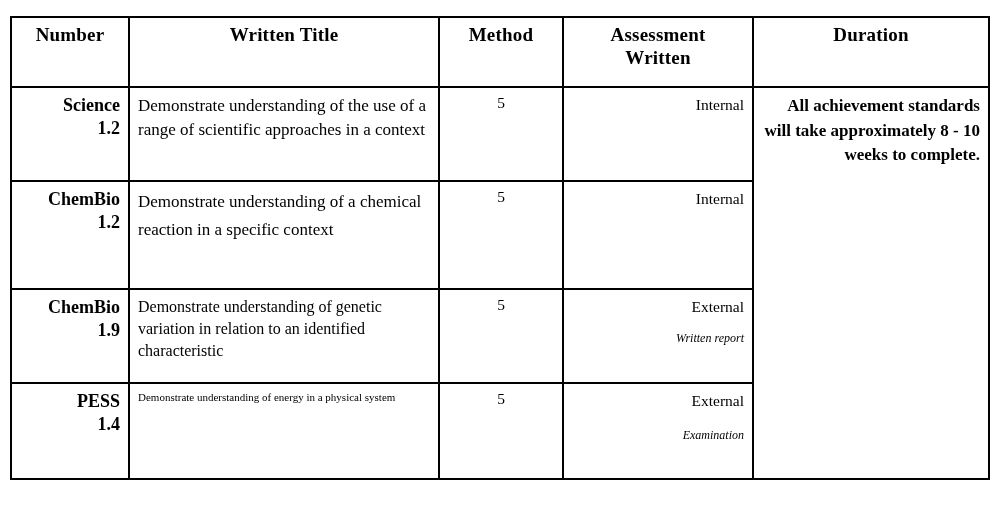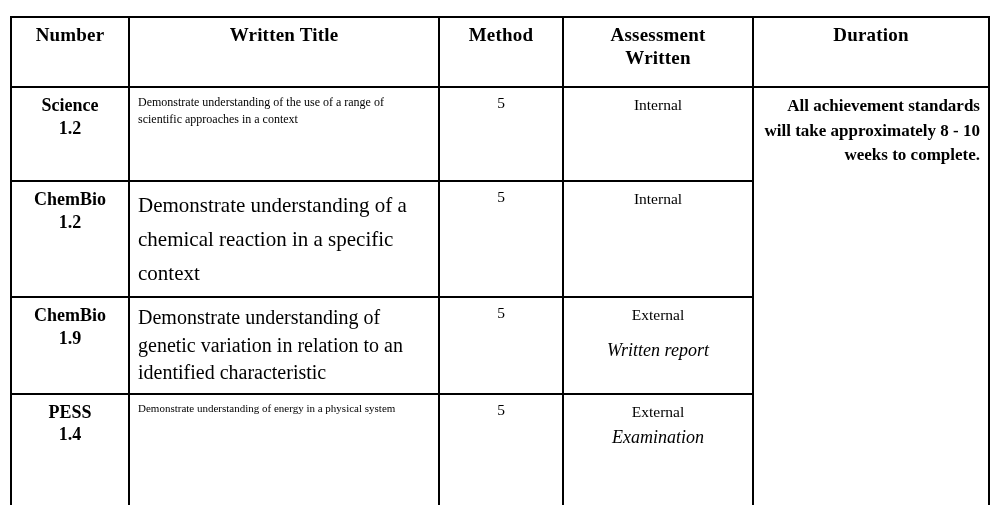--- a/index.html
+++ b/index.html
@@ -51,73 +51,73 @@
     vertical-align: middle;
     height: 70px;
     line-height: 1.2;
     letter-spacing: 0.2px;
   }
 
   
   .cell-number {
     font-size: 18px;
     font-weight: bold;
-    text-align: center;
+    text-align: right;
     vertical-align: middle;
     line-height: 1.25;
   }
   .cell-title {
-    font-size: 12px;
+    font-size: 17px;
     text-align: left;
     vertical-align: top;
     line-height: 1.42;
     padding-top: 10px;
   }
   .cell-credits {
     font-size: 15.5px;
     text-align: center;
     vertical-align: top;
     padding-top: 11px;
   }
   .cell-method {
     font-size: 15.5px;
-    text-align: center;
+    text-align: right;
     vertical-align: top;
     padding-top: 11px;
     line-height: 1.4;
   }
   .cell-method .method-primary {
     display: block;
   }
   .cell-method .method-note {
     display: block;
     font-style: italic;
-    font-size: 18px;
+    font-size: 12px;
     margin-top: 12px;
   }
   .cell-method.compact .method-note {
-    margin-top: 2px;
+    margin-top: 15px;
   }
   .cell-duration {
     font-size: 17px;
     font-weight: bold;
     text-align: right;
     vertical-align: middle;
     line-height: 1.45;
     padding: 6px 14px;
   }
 
   
   tr.row-science  td { height: 94px; }
   tr.row-chembio12 td { height: 108px; }
   tr.row-chembio13 td { height: 94px; }
-  tr.row-pess     td { height: 120px; }
+  tr.row-pess     td { height: 96px; }
 
-  tr.row-chembio12 .cell-title { line-height: 1.62; font-size: 21px; }
-  tr.row-chembio13 .cell-title { line-height: 1.38; font-size: 20px; }
+  tr.row-chembio12 .cell-title { line-height: 1.62; font-size: 17px; }
+  tr.row-chembio13 .cell-title { line-height: 1.38; font-size: 16px; }
   tr.row-pess .cell-title { line-height: 1.42; font-size: 11px; }
 
   .hdr-two-line { display: block; }
 </style>
 </head>
 <body>
 
 <div id="standards-table-wrap">
   <table class="standards-table">
     <colgroup>

